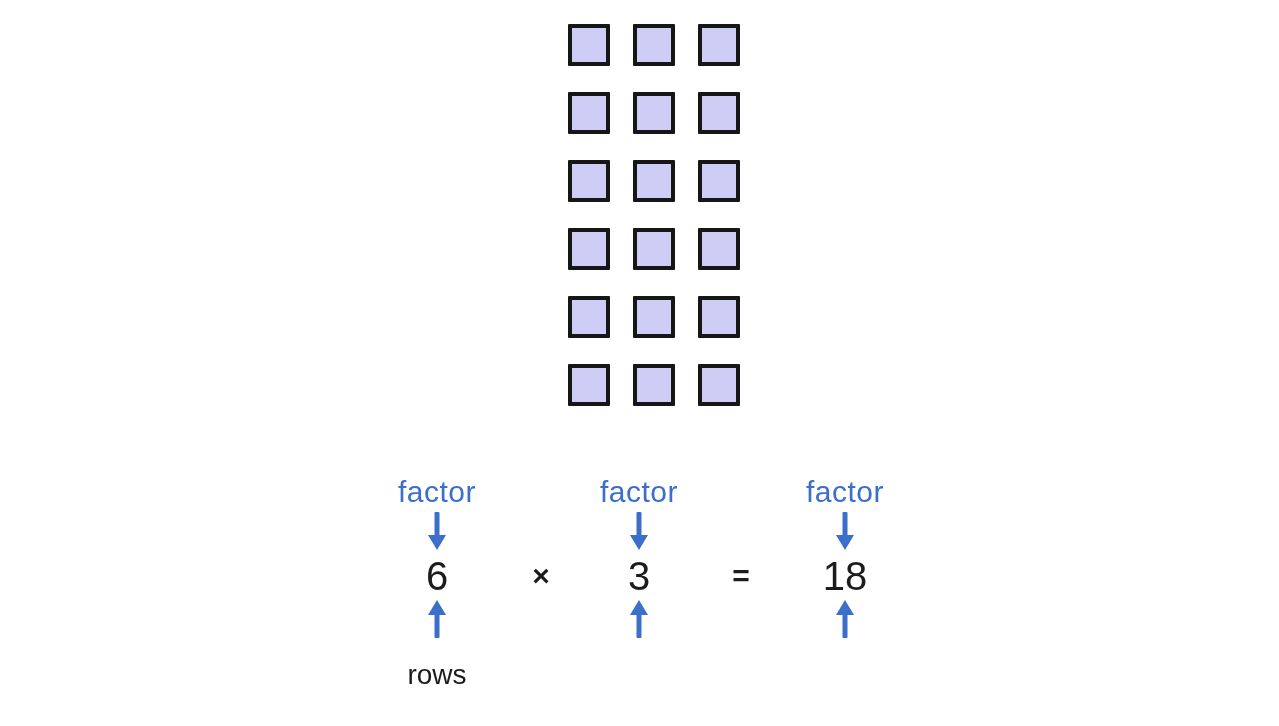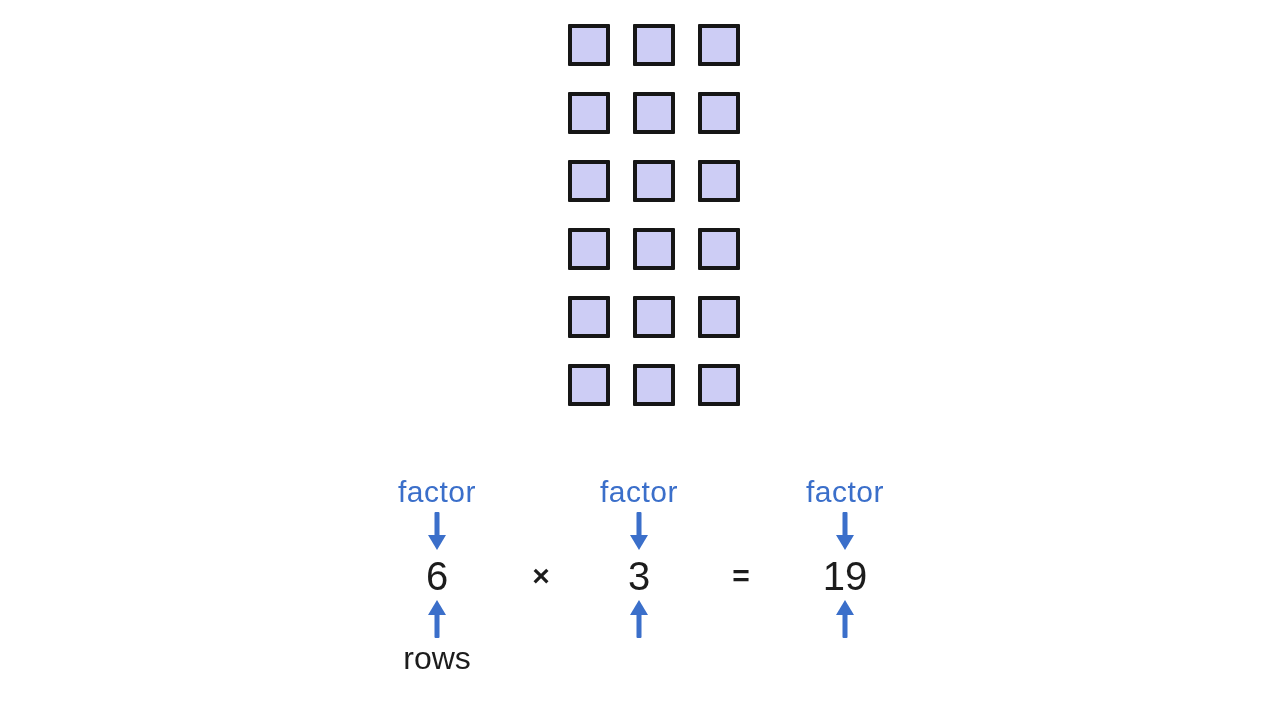--- a/index.html
+++ b/index.html
@@ -68,22 +68,22 @@
   .arrow svg .shape{fill:var(--accent-blue);}
   .number{
     margin-top:4px;
     height:44px;
     line-height:44px;
     font-size:40px;
     font-weight:500;
     color:var(--text-dark);
   }
   .bottom-label{
-    margin-top:2px;
-    font-size:32px;
+    margin-top:18px;
+    font-size:28px;
     line-height:37px;
     font-weight:500;
     color:var(--text-dark);
     text-align:center;
     white-space:pre-line;
   }
   .operator{
     position:absolute;
     top:554px;
     width:60px;
@@ -166,21 +166,21 @@
   <div class="operator op-equals">=</div>
 
   <div class="term term-3">
     <div class="top-label">factor</div>
     <div class="arrow down">
       <svg width="26" height="38" viewBox="0 0 26 38">
         <rect class="shape" x="10.5" y="0" width="5" height="25" rx="1"></rect>
         <polygon class="shape" points="4,23 22,23 13,38"></polygon>
       </svg>
     </div>
-    <div class="number">19</div>
+    <div class="number">18</div>
     <div class="arrow up">
       <svg width="26" height="38" viewBox="0 0 26 38">
         <polygon class="shape" points="4,15 22,15 13,0"></polygon>
         <rect class="shape" x="10.5" y="13" width="5" height="25" rx="1"></rect>
       </svg>
     </div>
   </div>
 
 </div>
 

